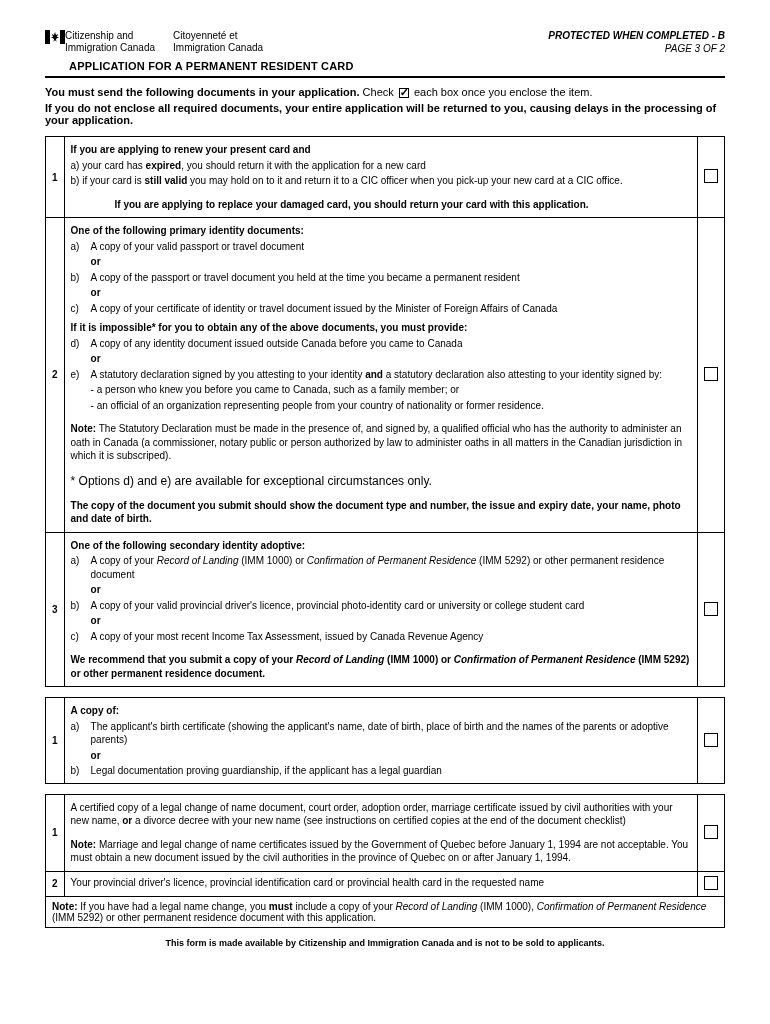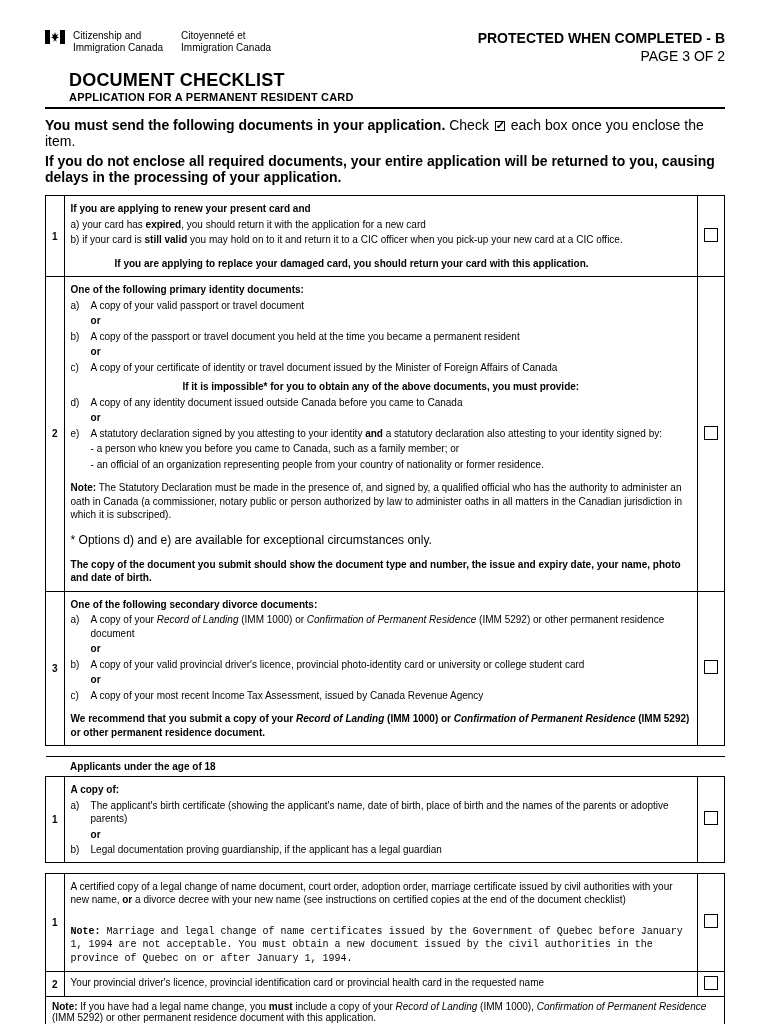--- a/index.html
+++ b/index.html
@@ -1,30 +1,30 @@
 <!DOCTYPE html>
 <html><head>
 <meta charset="utf-8">
 <style>
   * { box-sizing: border-box; margin: 0; padding: 0; }
   body { font-family: Arial, Helvetica, sans-serif; font-size: 10px; background: #fff; padding: 30px 45px; width: 770px; color: #000; }
   .header-row { display: flex; justify-content: space-between; align-items: flex-start; margin-bottom: 6px; }
-  .header-left { display: flex; align-items: flex-start; gap: 8px; }
+  .header-left { display: flex; align-items: flex-start; }
   .flag-icon { width: 20px; height: 14px; }
   .flag-icon svg { width: 100%; height: 100%; }
   .dept-names { display: flex; gap: 18px; font-size: 10px; line-height: 1.2; }
   .dept-col { display: flex; flex-direction: column; }
-  .header-right { text-align: right; font-size: 14px; }
+  .header-right { text-align: right; font-size: 10px; font-style: italic; }
   .protected { font-weight: bold; }
   .page-num { margin-top: 2px; }
   .title-block { margin: 4px 0 4px 24px; }
   .doc-title { font-size: 18px; font-weight: bold; letter-spacing: 0.2px; }
   .doc-subtitle { font-size: 11px; font-weight: bold; letter-spacing: 0.2px; }
   .thick-line { border-top: 2.5px solid #000; margin: 4px 0 8px 0; }
-  .instruct { font-size: 14px; margin-bottom: 4px; }
+  .instruct { font-size: 11px; margin-bottom: 4px; }
   .instruct b { font-weight: bold; }
   .check-icon { display: inline-block; width: 10px; height: 10px; border: 1px solid #000; position: relative; vertical-align: middle; margin: 0 2px; }
   .check-icon::after { content: "✓"; position: absolute; top: -3px; left: 0; font-size: 11px; font-weight: bold; }
   
   table.section { width: 100%; border-collapse: collapse; margin-top: 10px; }
   table.section td, table.section th { border: 1px solid #000; vertical-align: top; padding: 4px 6px; font-size: 10px; }
   .section-header-row td { border-left: none; border-right: none; border-top: 1px solid #000; border-bottom: 1px solid #000; }
   .section-header-row .spacer { width: 18px; border: none; border-top: 1px solid #000; border-bottom: 1px solid #000;}
   .section-title { font-weight: bold; font-size: 12px; padding: 5px 6px; }
   .num-col { width: 18px; text-align: center; font-weight: bold; vertical-align: middle !important; }
@@ -66,21 +66,20 @@
       </div>
     </div>
   </div>
   <div class="header-right">
     <div class="protected">PROTECTED WHEN COMPLETED - B</div>
     <div class="page-num">PAGE 3 OF 2</div>
   </div>
 </div>
 
 <div class="title-block">
-  <div class="doc-title">DOCUMENT CHECKLIST</div>
   <div class="doc-subtitle">APPLICATION FOR A PERMANENT RESIDENT CARD</div>
 </div>
 <div class="thick-line"></div>
 
 <div class="instruct">
   <b>You must send the following documents in your application.</b>
   <span>Check</span>
   <span class="check-icon"></span>
   <span>each box once you enclose the item.</span>
 </div>
@@ -109,42 +108,42 @@
       <p class="or">or</p>
       <div class="ol-item">
             <span class="lbl">b)</span>
             <span>A copy of the passport or travel document you held at the time you became a permanent resident</span>
           </div>
       <p class="or">or</p>
       <div class="ol-item">
             <span class="lbl">c)</span>
             <span>A copy of your certificate of identity or travel document issued by the Minister of Foreign Affairs of Canada</span>
           </div>
-      <p class="b" style="margin-top:6px;text-align:center;">If it is impossible* for you to obtain any of the above documents, you must provide:</p>
+      <p class="b" style="margin-top:6px;">If it is impossible* for you to obtain any of the above documents, you must provide:</p>
       <div class="ol-item">
             <span class="lbl">d)</span>
             <span>A copy of any identity document issued outside Canada before you came to Canada</span>
           </div>
       <p class="or">or</p>
       <div class="ol-item">
             <span class="lbl">e)</span>
             <span><span>A statutory declaration signed by you attesting to your identity </span><b>and</b><span> a statutory declaration also attesting to your identity signed by:</span></span>
           </div>
       <p class="sub">- a person who knew you before you came to Canada, such as a family member; or</p>
       <p class="sub">- an official of an organization representing people from your country of nationality or former residence.</p>
       <p style="margin-top:10px;"><b>Note:</b><span> The Statutory Declaration must be made in the presence of, and signed by, a qualified official who has the authority to administer an oath in Canada (a commissioner, notary public or person authorized by law to administer oaths in all matters in the Canadian jurisdiction in which it is subscriped).</span></p>
       <p class="small" style="margin-top:10px;">* Options d) and e) are available for exceptional circumstances only.</p>
       <p class="b" style="margin-top:10px;">The copy of the document you submit should show the document type and number, the issue and expiry date, your name, photo and date of birth.</p>
     </td>
     <td class="check-col"><span class="checkbox"></span></td>
   </tr>
   <tr>
     <td class="num-col">3</td>
     <td class="content-col">
-      <p class="b">One of the following secondary divorce documents:</p>
+      <p class="b">One of the following secondary identity adoptive:</p>
       <div class="ol-item">
             <span class="lbl">a)</span>
             <span><span>A copy of your </span><span class="i">Record of Landing</span><span> (IMM 1000) or </span><span class="i">Confirmation of Permanent Residence</span><span> (IMM 5292) or other permanent residence document</span></span>
           </div>
       <p class="or">or</p>
       <div class="ol-item">
             <span class="lbl">b)</span>
             <span>A copy of your valid provincial driver's licence, provincial photo-identity card or university or college student card</span>
           </div>
       <p class="or">or</p>
@@ -154,24 +153,20 @@
           </div>
       <p class="b" style="margin-top:10px;"><span>We recommend that you submit a copy of your </span><span class="i">Record of Landing</span><span> (IMM 1000) or </span><span class="i">Confirmation of Permanent Residence</span><span> (IMM 5292) or other permanent residence document.</span></p>
     </td>
     <td class="check-col"><span class="checkbox"></span></td>
   </tr>
 </tbody>
   </table>
 
 <table class="section">
   <tbody>
-      <tr class="section-header-row">
-    <td class="spacer"></td>
-    <td colspan="2" class="section-title" style="border-left:none;border-right:none;">Applicants under the age of 18</td>
-  </tr>
   <tr>
     <td class="num-col">1</td>
     <td class="content-col">
       <p class="b">A copy of:</p>
       <div class="ol-item">
             <span class="lbl">a)</span>
             <span>The applicant's birth certificate (showing the applicant's name, date of birth, place of birth and the names of the parents or adoptive parents)</span>
           </div>
       <p class="or">or</p>
       <div class="ol-item">
@@ -183,21 +178,21 @@
   </tr>
 </tbody>
   </table>
 
 <table class="section">
   <tbody>
   <tr>
     <td class="num-col">1</td>
     <td class="content-col">
       <p><span>A certified copy of a legal change of name document, court order, adoption order, marriage certificate issued by civil authorities with your new name, </span><b>or</b><span> a divorce decree with your new name  (see instructions on certified copies at the end of the document checklist)</span></p>
-      <p style="margin-top:18px;font-family:Liberation Mono, monospace;"><b>Note:</b><span> Marriage and legal change of name certificates issued by the Government of Quebec before January 1, 1994 are not acceptable. You must obtain a new document issued by the civil authorities in the province of Quebec on or after January 1, 1994.</span></p>
+      <p style="margin-top:10px;"><b>Note:</b><span> Marriage and legal change of name certificates issued by the Government of Quebec before January 1, 1994 are not acceptable. You must obtain a new document issued by the civil authorities in the province of Quebec on or after January 1, 1994.</span></p>
     </td>
     <td class="check-col"><span class="checkbox"></span></td>
   </tr>
   <tr>
     <td class="num-col">2</td>
     <td class="content-col">Your provincial driver's licence, provincial identification card or provincial health card in the requested name</td>
     <td class="check-col"><span class="checkbox"></span></td>
   </tr>
 </tbody>
   </table>

